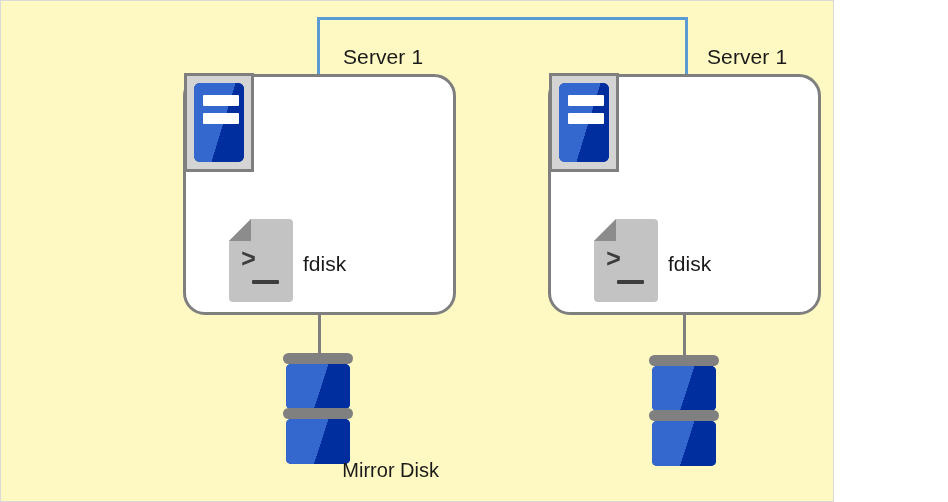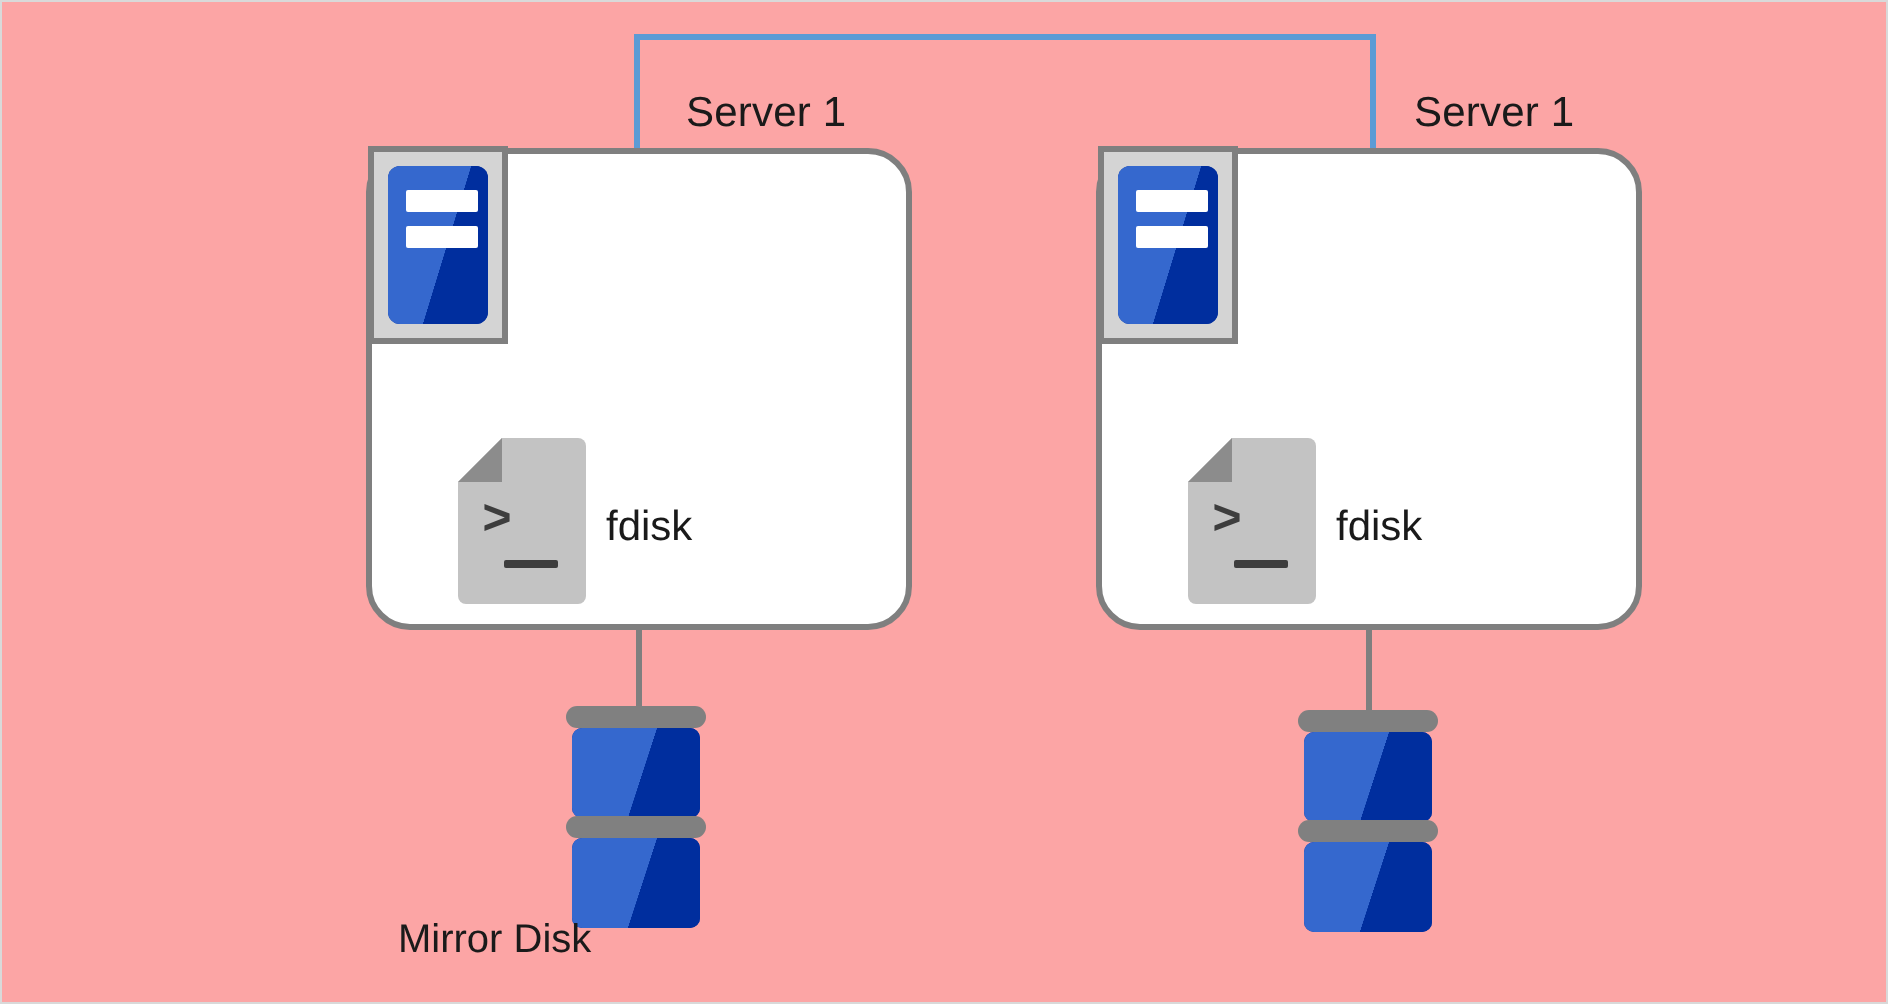--- a/index.html
+++ b/index.html
@@ -5,23 +5,23 @@
   html, body {
     margin: 0;
     padding: 0;
     background: #ffffff;
   }
   body {
     font-family: "Liberation Sans", sans-serif;
   }
   #canvas {
     position: relative;
-    width: 944px;
+    width: 834px;
     height: 502px;
-    background: #fca5a5;
+    background: #fef9c3;
     box-sizing: border-box;
     border: 1px solid #d9d9d9;
     overflow: hidden;
   }
 
   
   .blue-link {
     position: absolute;
     left: 316px;
     top: 16px;
@@ -171,21 +171,21 @@
     position: absolute;
     left: 0; top: 0;
     width: 100%; height: 100%;
     background: linear-gradient(108deg, #3568ce 0%, #3568ce 54%, #002e9e 54.2%, #002e9e 100%);
   }
   .disk-label {
     position: absolute;
     font-size: 20px;
     color: #1a1a1a;
     white-space: nowrap;
-    text-align: left;
+    text-align: right;
   }
 </style>
 </head>
 <body>
 
 <div id="canvas">
 
   <div class="blue-link">
     <div class="seg top"></div>
     <div class="seg left"></div>

